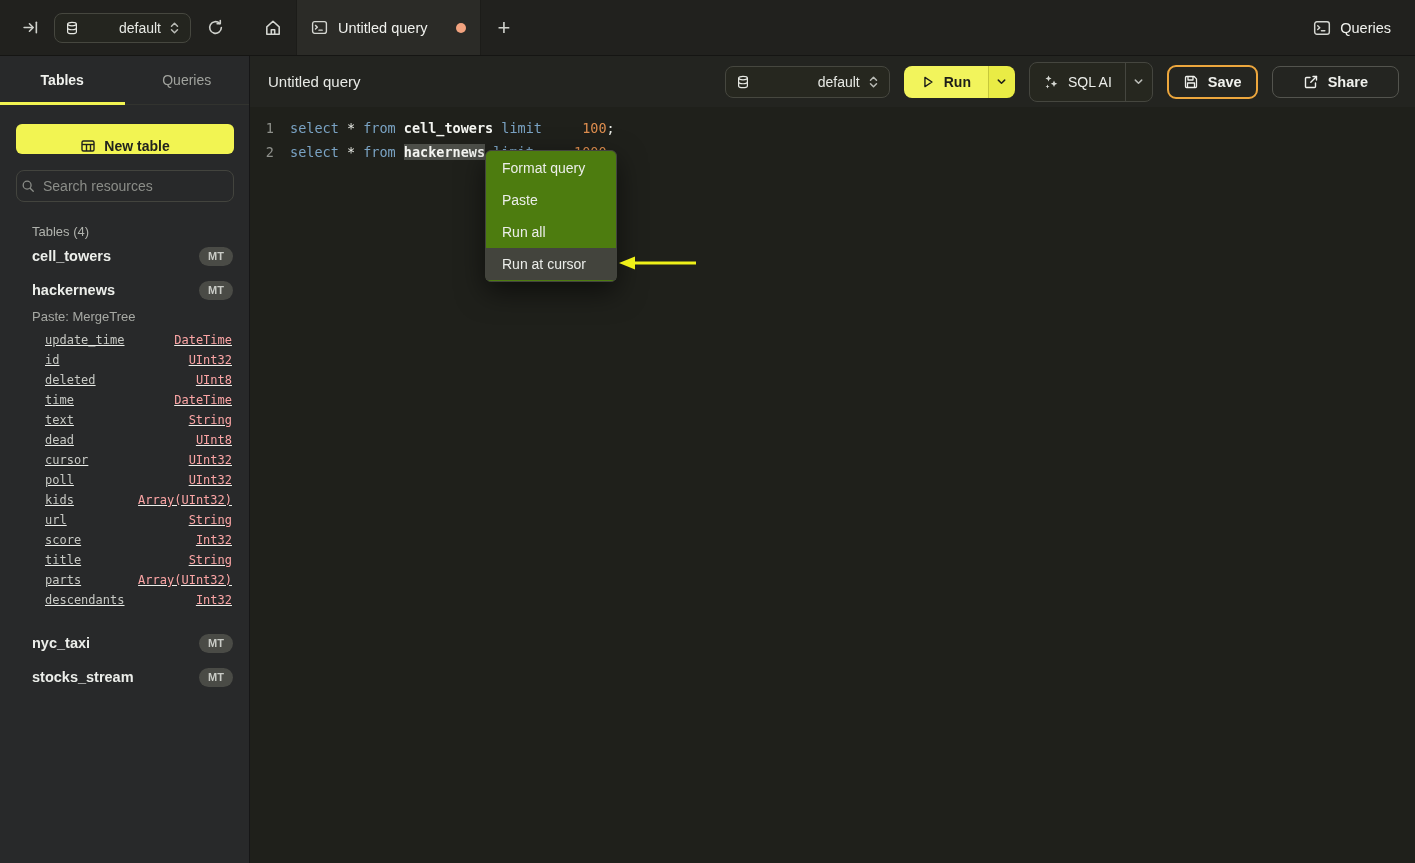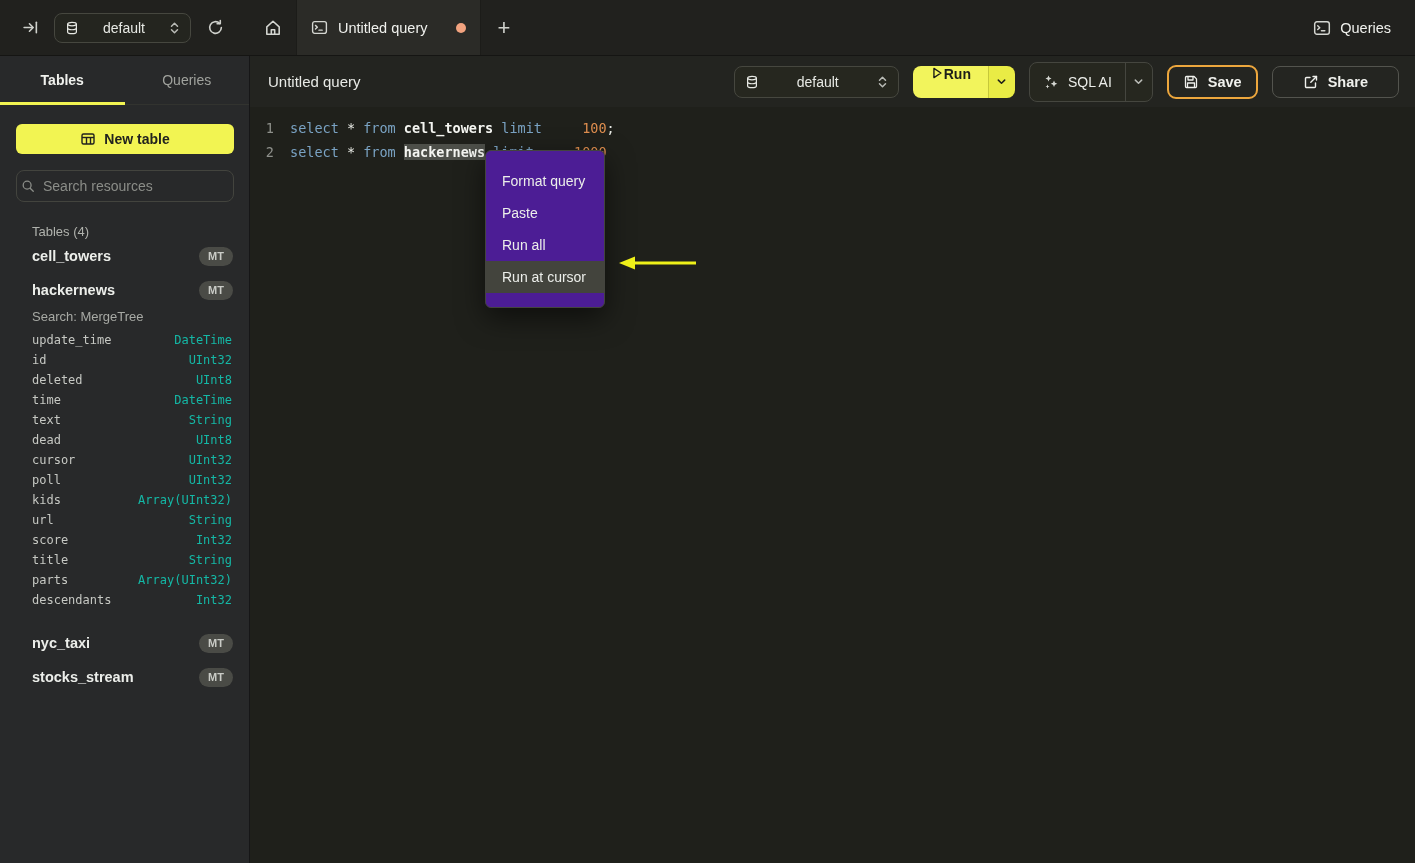--- a/index.html
+++ b/index.html
@@ -25,21 +25,21 @@
     background:none; border:none; color:#cfd1cc; cursor:pointer;
     display:flex; align-items:center; justify-content:center;
     width:28px; height:28px; border-radius:6px;
   }
   .select-box {
     height:30px; border:1px solid #46473f; border-radius:8px;
     background:#24251f; color:#e7e9e4;
     display:flex; align-items:center; gap:8px; padding:0 10px;
     font-size:14px; cursor:pointer; font-family:inherit;
   }
-  .select-box .grow { flex:1; text-align:center; }
+  .select-box .grow { flex:1; text-align:right; }
   .topbar-left .select-box { width:137px; }
   .tabstrip { display:flex; align-items:stretch; }
   .home-btn { width:46px; display:flex; align-items:center; justify-content:center; color:#d4d6d1; background:none; border:none; cursor:pointer; }
   .tab {
     width:185px; background:#2b2b27; border-left:1px solid rgba(0,0,0,0.35); border-right:1px solid rgba(0,0,0,0.35);
     display:flex; align-items:center; gap:10px; padding:0 14px; cursor:pointer;
   }
   .tab-label { font-size:14.5px; color:#f0f1ed; flex:1; }
   .tab-dot { width:10px; height:10px; border-radius:50%; background:#f2a37f; }
   .plus-btn {
@@ -62,21 +62,21 @@
     flex:1; display:flex; align-items:center; justify-content:center;
     font-size:14px; color:#a0a29d; cursor:pointer; position:relative; background:none; border:none; font-family:inherit;
   }
   .side-tab.active { color:#f0f1ed; font-weight:700; }
   .side-tab.active::after {
     content:""; position:absolute; left:0; right:0; bottom:-1px; height:3px; background:#f2f452;
   }
   .new-table-btn {
     margin:19px 16px 0 16px; width:218px; height:30px; border:none; border-radius:6px;
     background:#f2f452; color:#21221e; font-size:14px; font-weight:600; font-family:inherit;
-    display:flex; align-items:center; justify-content:center; gap:8px; cursor:pointer;
+    display:flex; align-items:flex-end; justify-content:center; gap:8px; cursor:pointer;
   }
   .search-box {
     margin:16px 16px 0 16px; width:218px; height:32px; border:1px solid #43443e; border-radius:8px;
     display:flex; align-items:center; gap:8px; padding:0 4px; color:#8b8d88;
   }
   .search-box input {
     background:transparent; border:none; outline:none; color:#d6d8d3; font-size:14px; width:100%;
     font-family:inherit;
   }
   .search-box input::placeholder { color:#8b8d88; }
@@ -85,42 +85,42 @@
     display:flex; align-items:center; justify-content:space-between;
     padding:0 16px 0 32px; height:34px; cursor:pointer;
   }
   .table-row:first-of-type { margin-top:8px; }
   .table-name { font-size:14.5px; font-weight:600; color:#eceeea; }
   .mt-badge {
     background:#4a4b46; color:#c9cbc6; font-size:11px; font-weight:600;
     border-radius:11px; padding:4px 9px; line-height:1;
   }
   .engine-line { margin:2px 16px 6px 32px; font-size:13px; color:#a7a9a4; }
-  .columns { margin:6px 0 6px 0; }
+  .columns { margin:6px 0 6px 13px;text-decoration:underline; }
   .col-row {
     display:flex; justify-content:space-between; align-items:center;
     padding:0 17px 0 32px; height:20px; cursor:pointer;
     font-family:"DejaVu Sans Mono", monospace; font-size:12px;
   }
   .col-name { color:#c6c8c3; }
-  .col-type { color:#14b8a6; }
+  .col-type { color:#fca5a5; }
   .gap-row { height:10px; }
 
   
   .content-header {
     position:absolute; left:250px; top:56px; width:1165px; height:51px;
     background:#232420; display:flex; align-items:center; padding:0 16px 0 18px;
   }
   .doc-title { font-size:15px; color:#e8eae6; }
   .header-controls { margin-left:auto; display:flex; align-items:center; gap:14px; }
   .header-controls .select-box { width:165px; height:32px; background:#26271f; }
   .run-btn { display:flex; height:32px; border-radius:8px; overflow:hidden; cursor:pointer; }
   .run-main {
     background:#f2f45c; color:#1d1e19; border:none; font-weight:600; font-size:14px; font-family:inherit;
-    display:flex; align-items:flex-start; padding:0 17px; cursor:pointer;
+    display:flex; align-items:center; gap:9px; padding:0 17px; cursor:pointer;
   }
   .run-caret {
     background:#e9ec45; border:none; border-left:1px solid rgba(0,0,0,0.15);
     width:27px; display:flex; align-items:center; justify-content:center; color:#1d1e19; cursor:pointer;
   }
   .sqlai-btn {
     display:flex; height:40px; border:1px solid #45463f; border-radius:8px; overflow:hidden;
     background:#26271f; cursor:pointer;
   }
   .sqlai-main {
@@ -154,23 +154,23 @@
   .gutter { width:24px; text-align:right; color:#8e908b; flex:none; }
   .code-text { margin-left:16px; white-space:pre; }
   .tok-kw { color:#7aa3c4; }
   .tok-pl { color:#e7e9e4; }
   .tok-tbl { color:#f4f5f1; font-weight:700; }
   .tok-tbl.selected { background:#4d4f49; }
   .tok-num { color:#df8e4f;margin-left:32px; }
 
   
   .context-menu {
-    position:absolute; left:485px; top:150px; width:120px;
-    background:#4c1d95; border:1px solid #43443e; border-radius:6px;
-    padding:14px 0; box-shadow:0 10px 28px rgba(0,0,0,0.55);
+    position:absolute; left:485px; top:150px; width:132px;
+    background:#4d7c0f; border:1px solid #43443e; border-radius:6px;
+    padding:1px 0; box-shadow:0 10px 28px rgba(0,0,0,0.55);
     z-index:10;
   }
   .menu-item {
     height:32px; display:flex; align-items:center; padding:0 16px;
     font-size:14px; color:#eceeea; cursor:pointer; white-space:nowrap;
   }
   .menu-item.highlighted { background:#43443d; }
 
   
   .anno-arrow { position:absolute; left:618px; top:255px; z-index:11; }
@@ -284,21 +284,21 @@
 
   <div class="table-row">
     <span class="table-name">cell_towers</span>
     <span class="mt-badge">MT</span>
   </div>
 
   <div class="table-row">
     <span class="table-name">hackernews</span>
     <span class="mt-badge">MT</span>
   </div>
-  <div class="engine-line">Search: MergeTree</div>
+  <div class="engine-line">Paste: MergeTree</div>
 
   <div class="columns">
     <div class="col-row">
         <span class="col-name">update_time</span>
         <span class="col-type">DateTime</span>
       </div>
     <div class="col-row">
         <span class="col-name">id</span>
         <span class="col-type">UInt32</span>
       </div>

